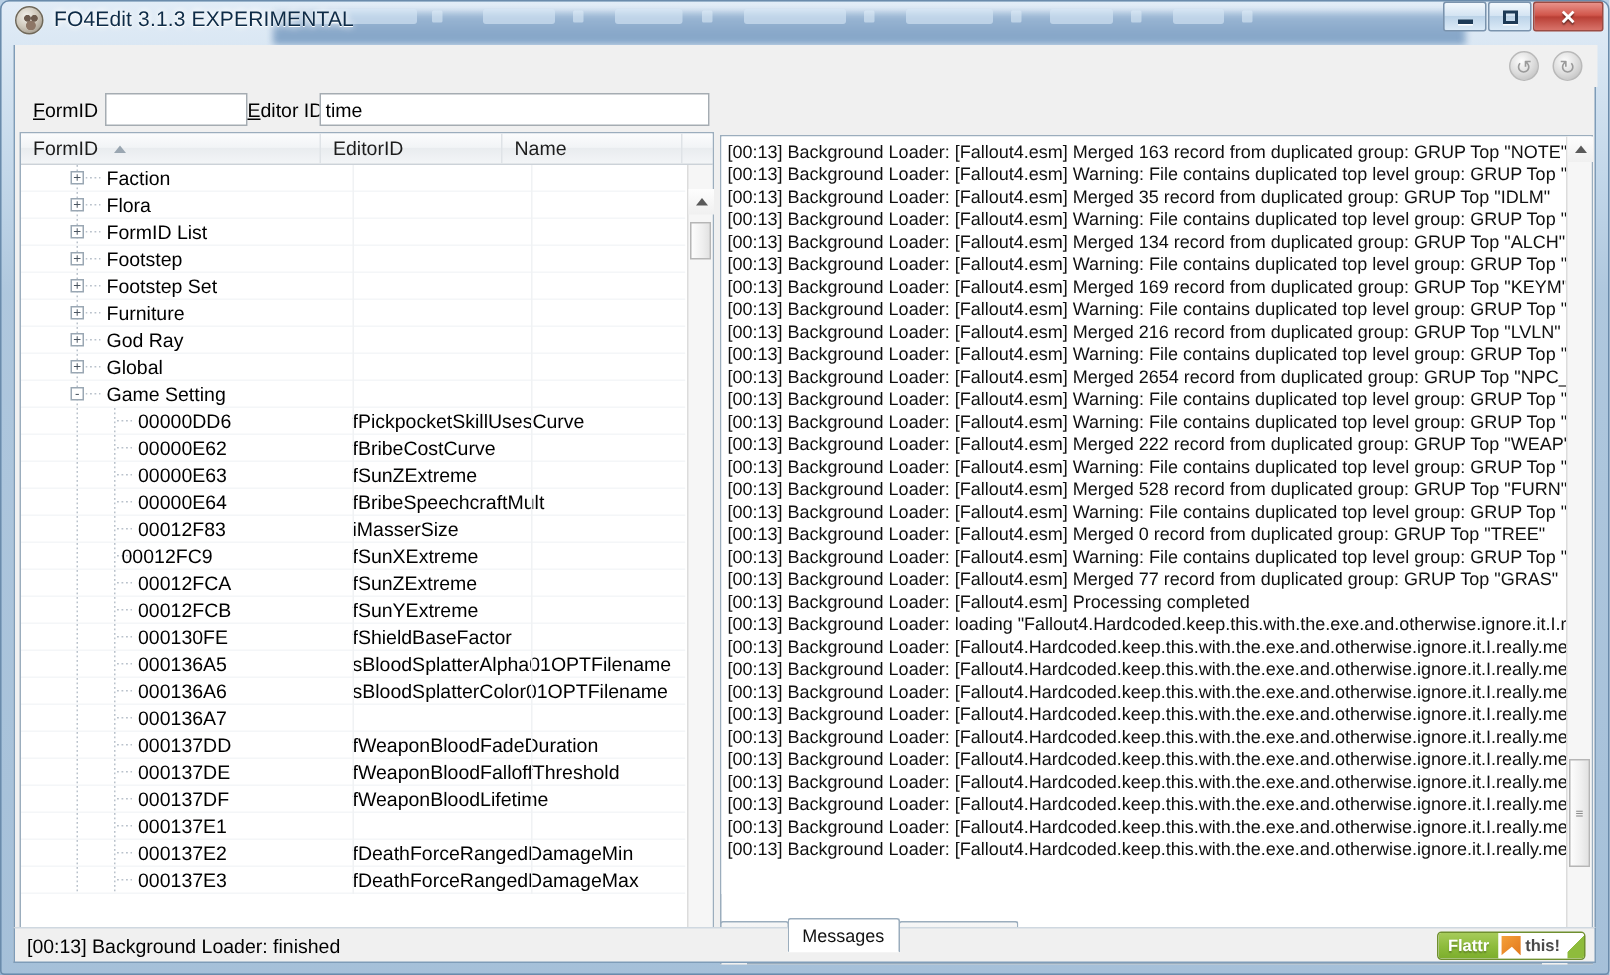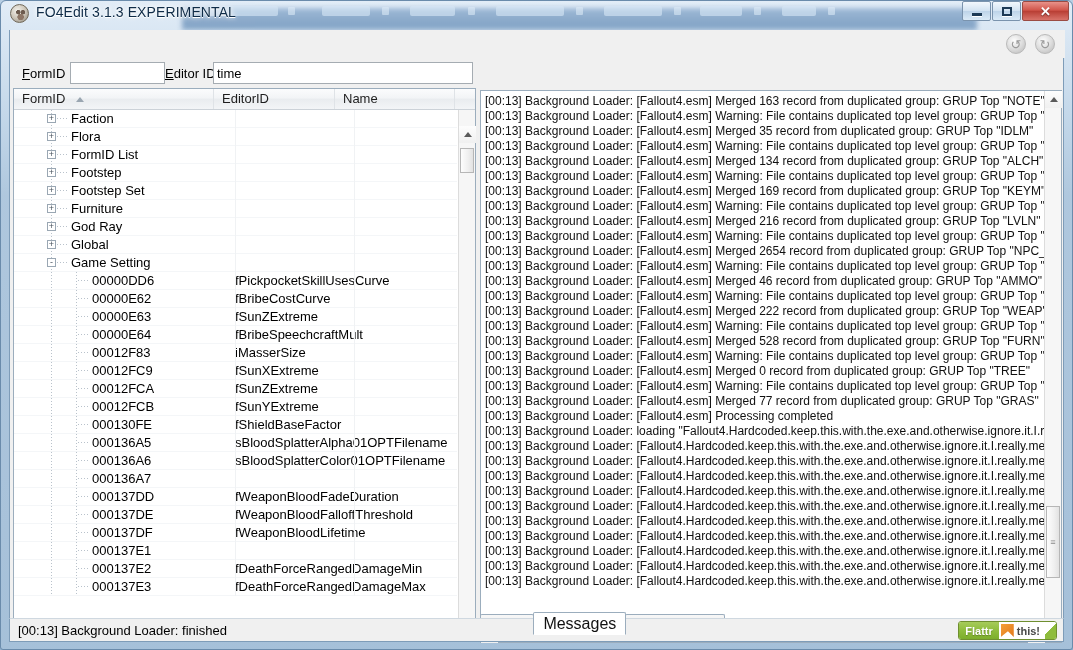--- a/index.html
+++ b/index.html
@@ -256,21 +256,21 @@
   
   #tabs {
     position: absolute; left: 470px; top: 583px;
     width: 582px; height: 23px;
     display: flex; align-items: flex-end;
     border-bottom: 1px solid #9badbd;
   }
   .tab {
     height: 21px; line-height: 20px;
     padding: 0 9px;
-    font-size: 16px; color: #111;
+    font-size: 12px; color: #111;
     border: 1px solid #9badbd;
     border-bottom: none;
     background: linear-gradient(180deg,#f7f7f7,#e7e7e7);
     margin-right: -1px;
     border-radius: 2px 2px 0 0;
     text-align: center;
   }
   .tab.active {
     height: 23px; line-height: 22px;
     background: #fff;
@@ -508,21 +508,21 @@
               <span class="dash" style="left:64px"></span>
               <span class="c-formid" style="left:78px">00012F83</span>
               <span class="c-editor">iMasserSize</span>
               <span class="cellline" style="left:221px"></span>
               <span class="cellline" style="left:340px"></span>
             </div>
             <div class="row">
               <span class="tree-guide" style="left:37px"></span>
               <span class="tree-guide" style="left:62px"></span>
               <span class="dash" style="left:64px"></span>
-              <span class="c-formid" style="left:78px">00012FC9</span>
+              <span class="c-formid" style="left:67px">00012FC9</span>
               <span class="c-editor">fSunXExtreme</span>
               <span class="cellline" style="left:221px"></span>
               <span class="cellline" style="left:340px"></span>
             </div>
             <div class="row">
               <span class="tree-guide" style="left:37px"></span>
               <span class="tree-guide" style="left:62px"></span>
               <span class="dash" style="left:64px"></span>
               <span class="c-formid" style="left:78px">00012FCA</span>
               <span class="c-editor">fSunZExtreme</span>
@@ -648,21 +648,20 @@
             <div class="logline">[00:13] Background Loader: [Fallout4.esm] Merged 35 record from duplicated group: GRUP Top "IDLM"</div>
             <div class="logline">[00:13] Background Loader: [Fallout4.esm] Warning: File contains duplicated top level group: GRUP Top "</div>
             <div class="logline">[00:13] Background Loader: [Fallout4.esm] Merged 134 record from duplicated group: GRUP Top "ALCH"</div>
             <div class="logline">[00:13] Background Loader: [Fallout4.esm] Warning: File contains duplicated top level group: GRUP Top "</div>
             <div class="logline">[00:13] Background Loader: [Fallout4.esm] Merged 169 record from duplicated group: GRUP Top "KEYM"</div>
             <div class="logline">[00:13] Background Loader: [Fallout4.esm] Warning: File contains duplicated top level group: GRUP Top "</div>
             <div class="logline">[00:13] Background Loader: [Fallout4.esm] Merged 216 record from duplicated group: GRUP Top "LVLN"</div>
             <div class="logline">[00:13] Background Loader: [Fallout4.esm] Warning: File contains duplicated top level group: GRUP Top "</div>
             <div class="logline">[00:13] Background Loader: [Fallout4.esm] Merged 2654 record from duplicated group: GRUP Top "NPC_'</div>
             <div class="logline">[00:13] Background Loader: [Fallout4.esm] Warning: File contains duplicated top level group: GRUP Top "</div>
-            <div class="logline">[00:13] Background Loader: [Fallout4.esm] Merged 46 record from duplicated group: GRUP Top "AMMO"</div>
             <div class="logline">[00:13] Background Loader: [Fallout4.esm] Warning: File contains duplicated top level group: GRUP Top "</div>
             <div class="logline">[00:13] Background Loader: [Fallout4.esm] Merged 222 record from duplicated group: GRUP Top "WEAP"</div>
             <div class="logline">[00:13] Background Loader: [Fallout4.esm] Warning: File contains duplicated top level group: GRUP Top "</div>
             <div class="logline">[00:13] Background Loader: [Fallout4.esm] Merged 528 record from duplicated group: GRUP Top "FURN"</div>
             <div class="logline">[00:13] Background Loader: [Fallout4.esm] Warning: File contains duplicated top level group: GRUP Top "</div>
             <div class="logline">[00:13] Background Loader: [Fallout4.esm] Merged 0 record from duplicated group: GRUP Top "TREE"</div>
             <div class="logline">[00:13] Background Loader: [Fallout4.esm] Warning: File contains duplicated top level group: GRUP Top "</div>
             <div class="logline">[00:13] Background Loader: [Fallout4.esm] Merged 77 record from duplicated group: GRUP Top "GRAS"</div>
             <div class="logline">[00:13] Background Loader: [Fallout4.esm] Processing completed</div>
             <div class="logline">[00:13] Background Loader: loading "Fallout4.Hardcoded.keep.this.with.the.exe.and.otherwise.ignore.it.I.r</div>

